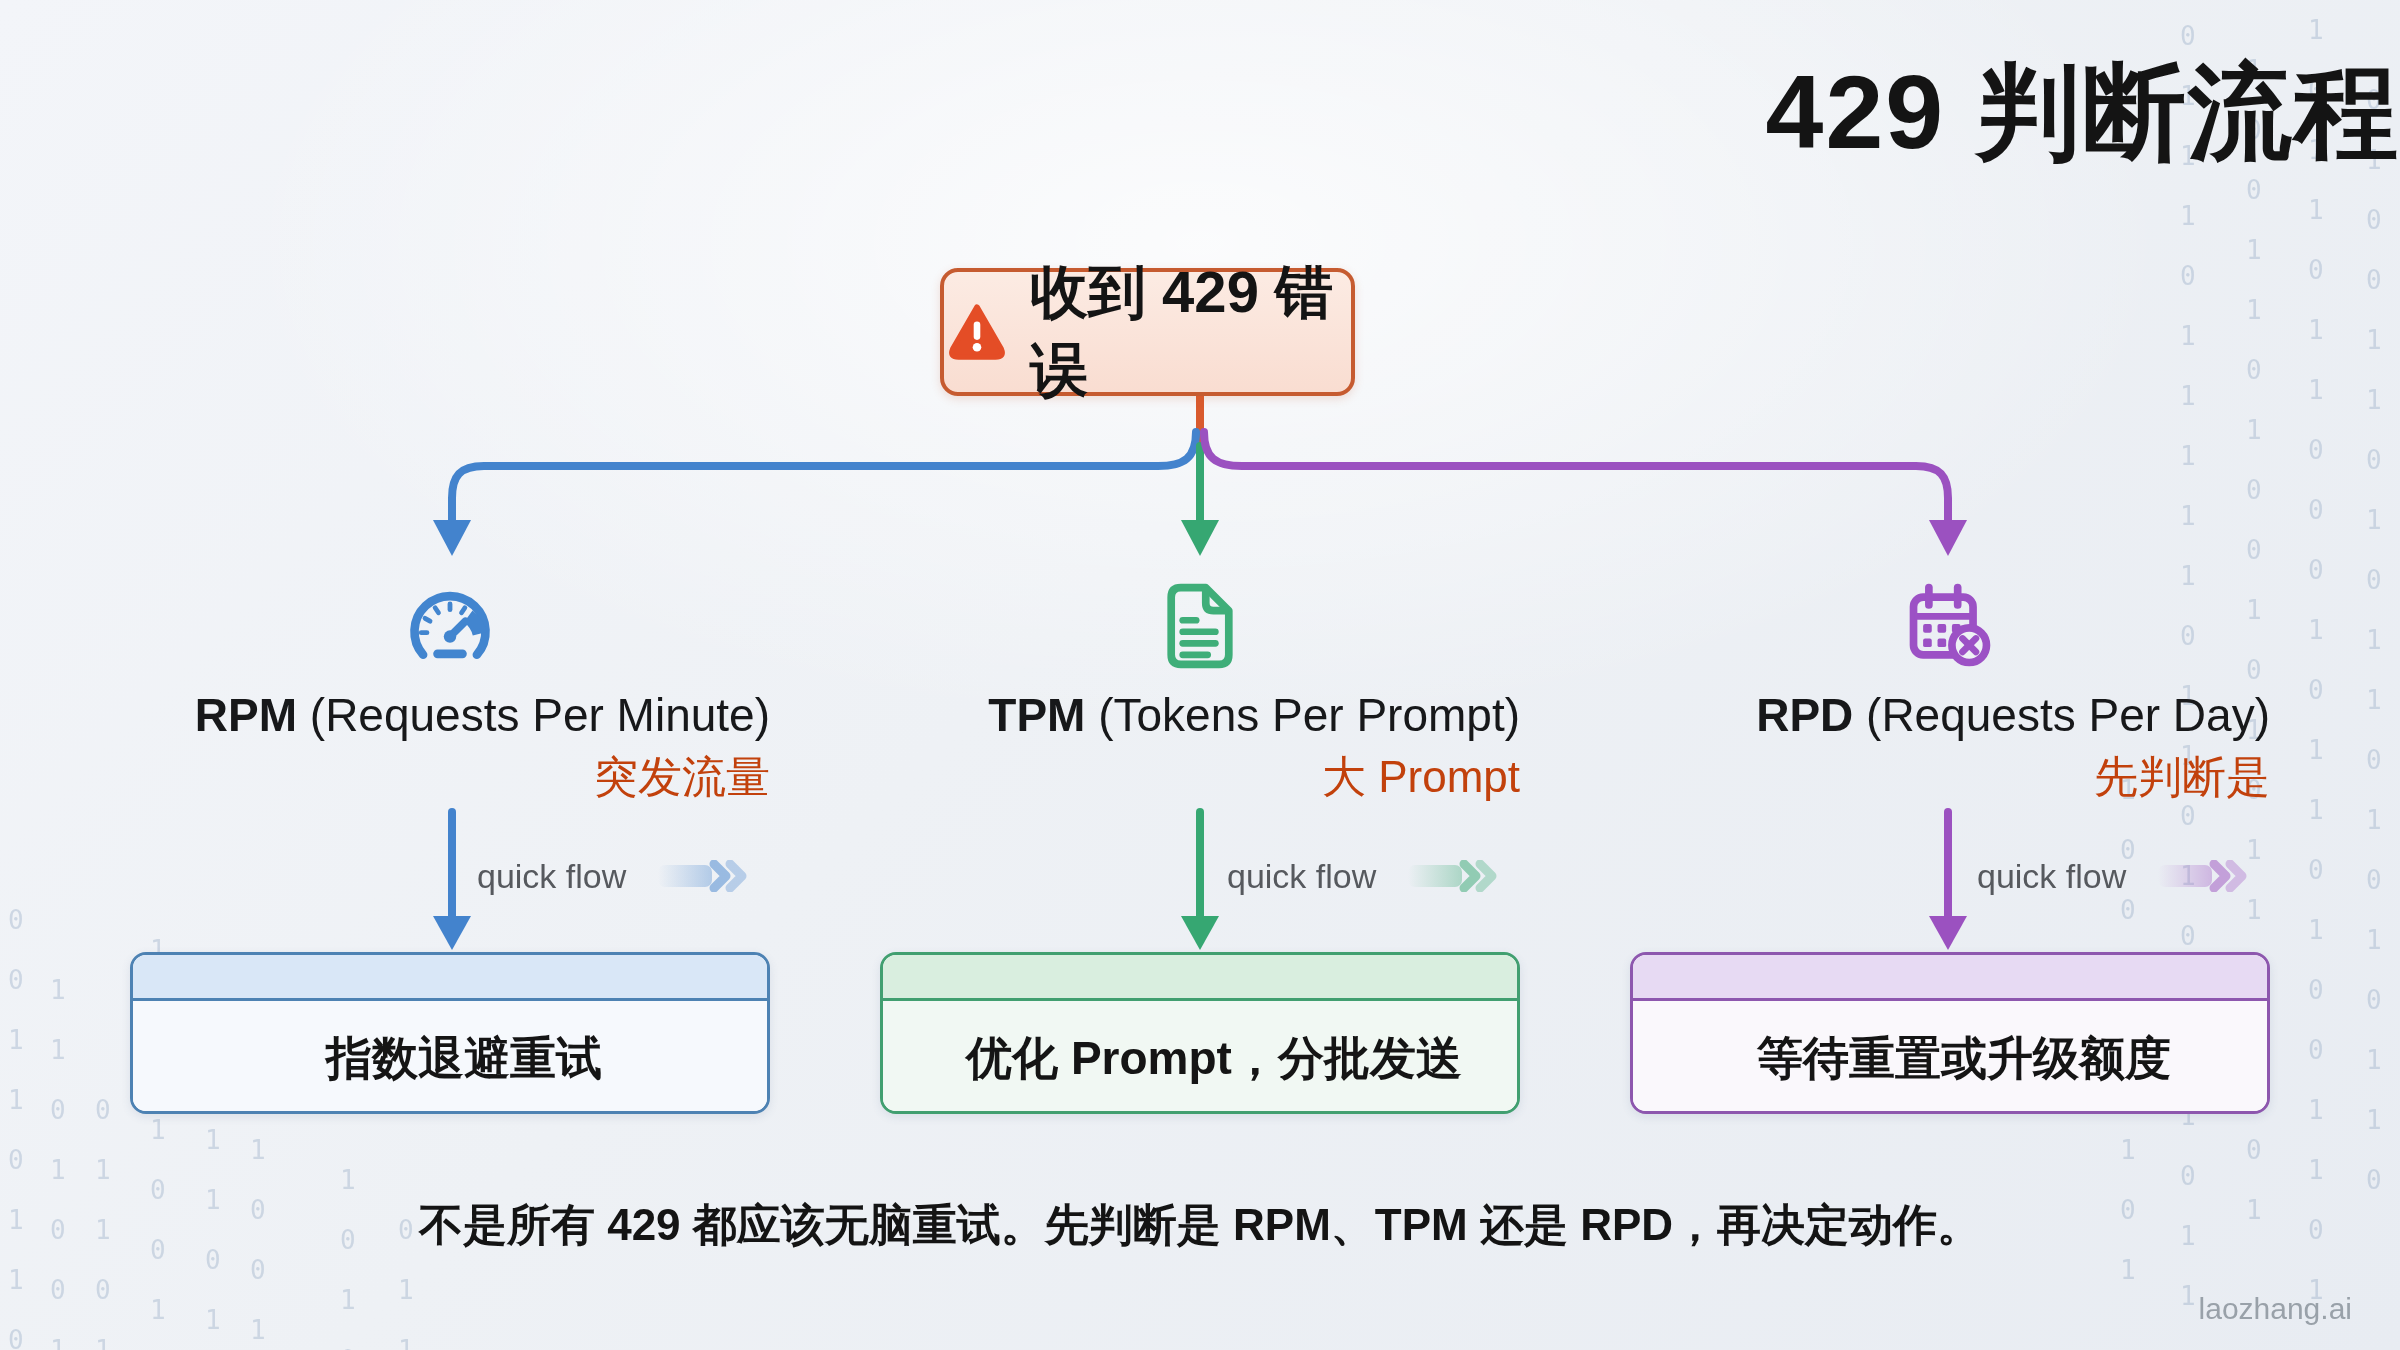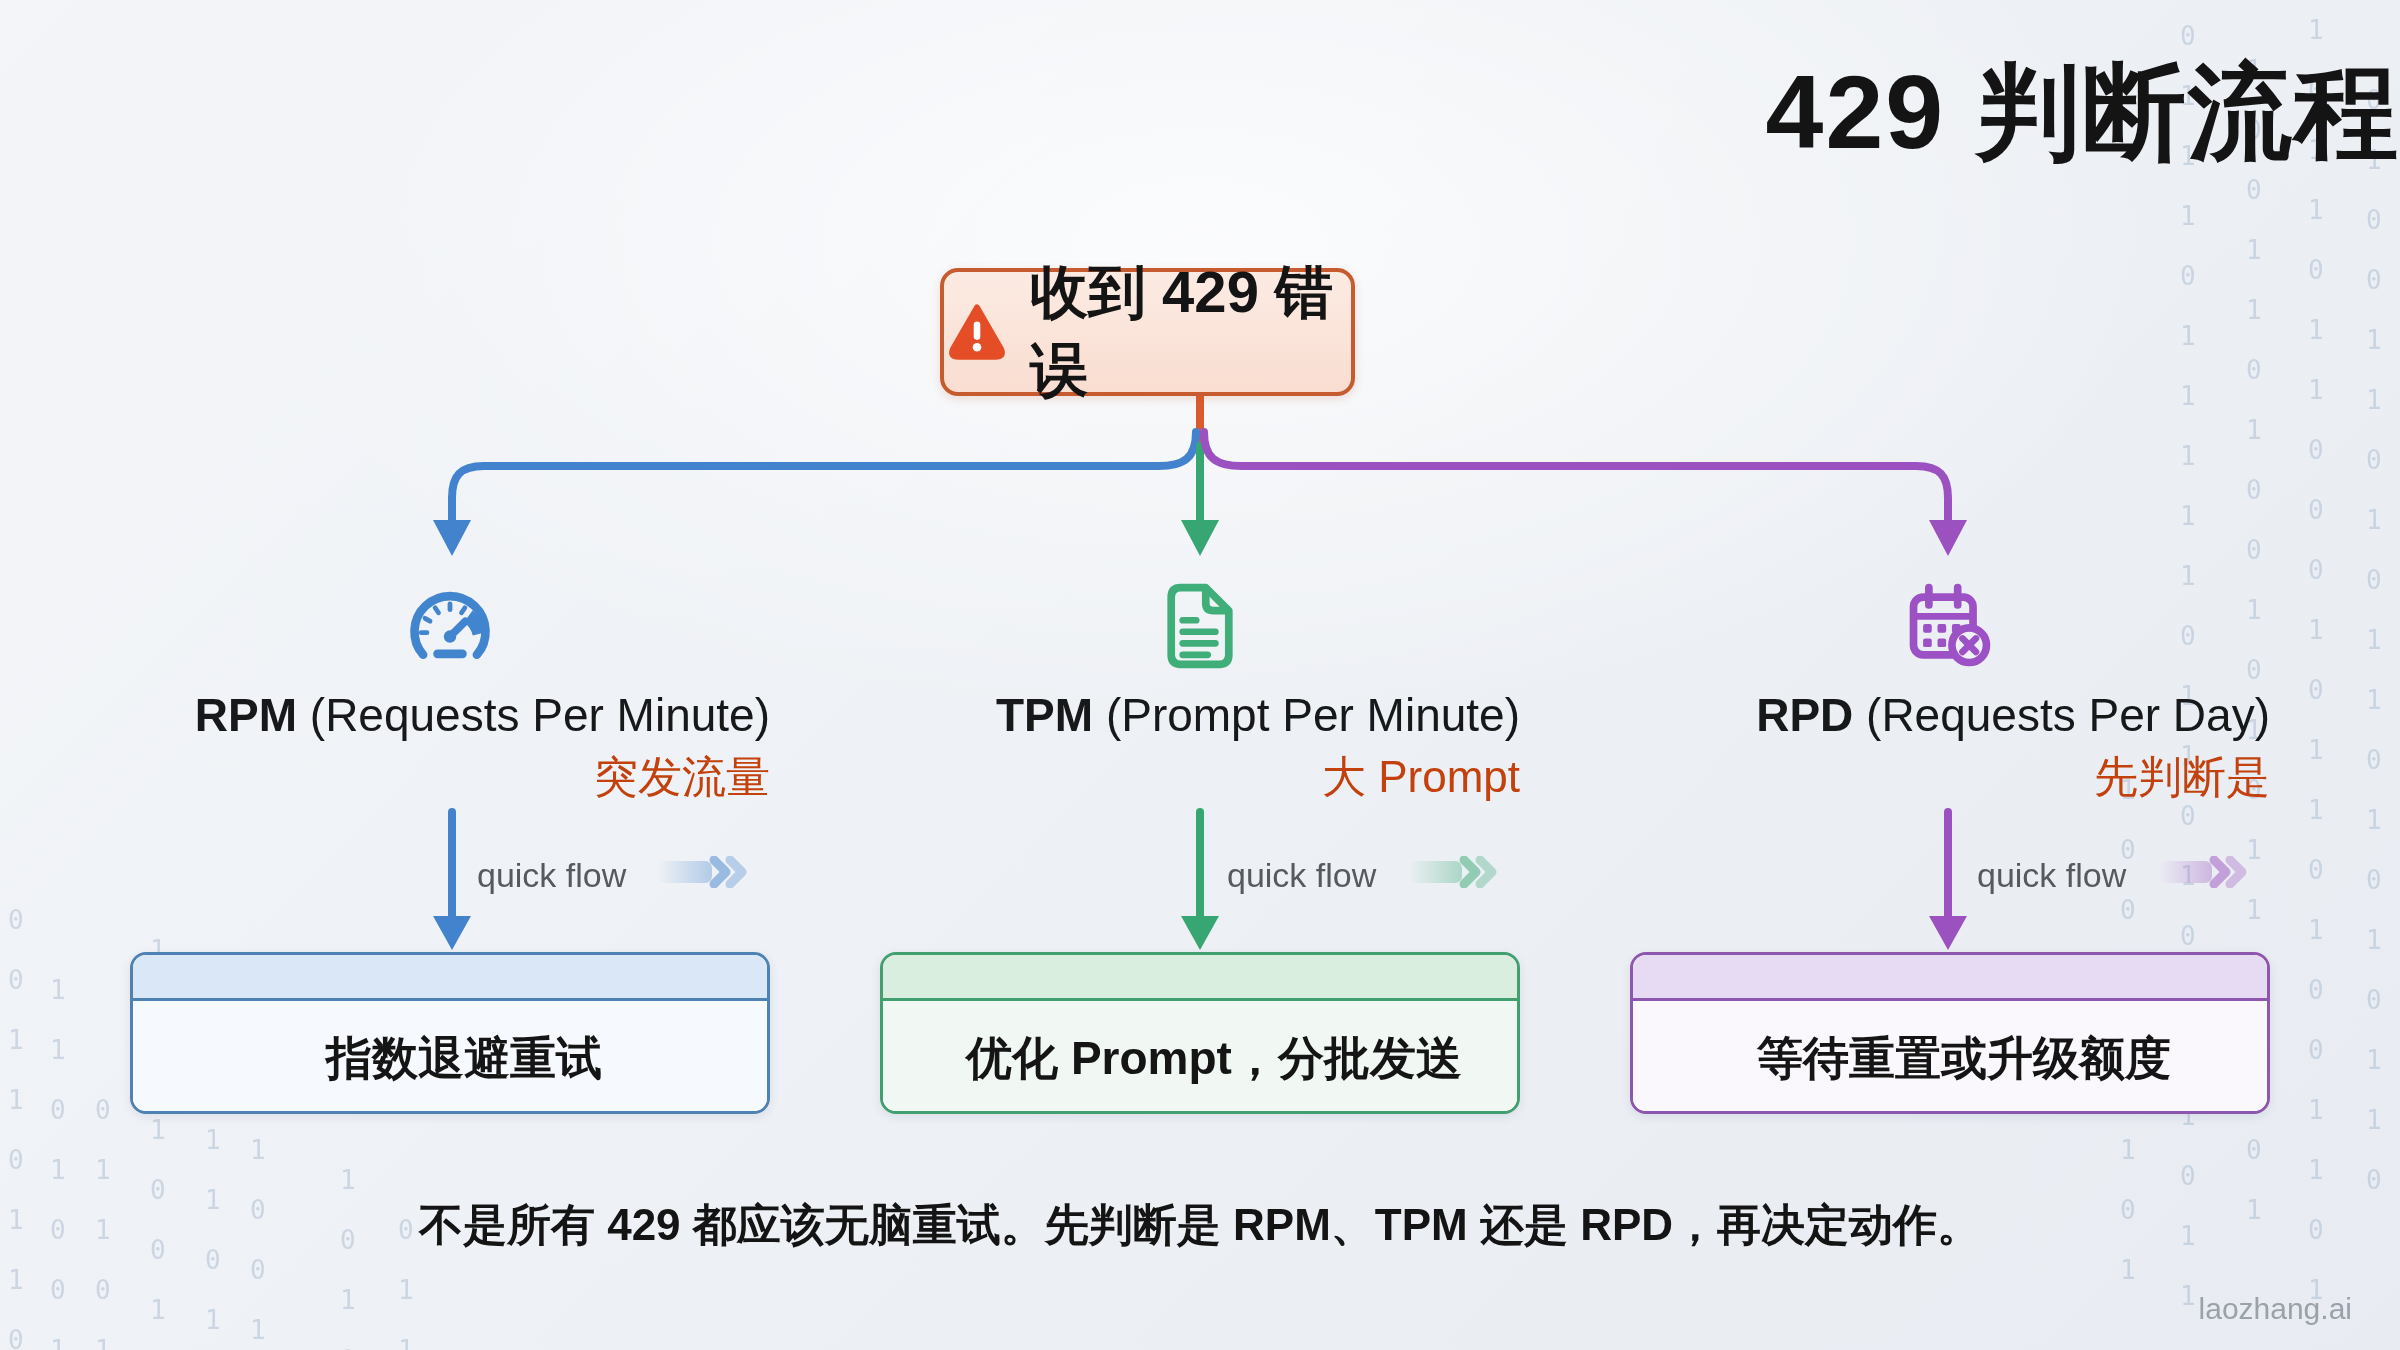--- a/index.html
+++ b/index.html
@@ -34,21 +34,21 @@
   }
   .root-node .label{font-size:58px;font-weight:800;color:#141414;}
   
   .branch-icon{position:absolute;top:578px;width:640px;display:flex;justify-content:center;}
   .branch-text{position:absolute;top:688px;width:640px;text-align:right;}
   .branch-text .line1{font-size:46px;line-height:54px;color:#17181a;}
   .branch-text .line1 b{font-weight:800;}
   .branch-text .line2{font-size:44px;line-height:54px;margin-top:8px;font-weight:500;color:#c2410c;}
   .bx-rpm{left:130px;} .bx-tpm{left:880px;} .bx-rpd{left:1630px;}
   
-  .quick-flow{position:absolute;top:856px;height:40px;display:flex;align-items:flex-start;gap:32px;}
+  .quick-flow{position:absolute;top:856px;height:40px;display:flex;align-items:center;gap:32px;}
   .qf-rpm{left:477px;} .qf-tpm{left:1227px;} .qf-rpd{left:1977px;}
   .quick-flow .qf-text{font-size:34px;color:#56595e;}
   
   .result-box{
     position:absolute;top:952px;width:640px;height:162px;box-sizing:border-box;
     border-radius:16px;overflow:hidden;background:#fff;
     box-shadow:0 3px 10px rgba(70,100,140,.12);
   }
   .result-box .box-header{height:46px;box-sizing:border-box;}
   .result-box .box-body{
@@ -304,21 +304,21 @@
       <line x1="32" y1="44" x2="46" y2="44"></line>
       <line x1="32" y1="56" x2="66" y2="56"></line>
       <line x1="32" y1="68" x2="66" y2="68"></line>
       <line x1="32" y1="80" x2="58" y2="80"></line>
     </g>
   </svg>
 </div>
 <div class="branch-text bx-tpm">
   <div class="line1">
     <b>TPM</b>
-    <span>(Prompt Per Minute)</span>
+    <span>(Tokens Per Prompt)</span>
   </div>
   <div class="line2">大 Prompt</div>
 </div>
 <div class="quick-flow qf-tpm">
   <span class="qf-text">quick flow</span>
   <span style="display:flex;">
     <svg width="92" height="32" viewBox="0 0 92 32">
       <defs>
           <linearGradient id="qf-tpm-g" x1="0" y1="0" x2="1" y2="0">
         <stop offset="0" stop-color="#36a772" stop-opacity="0"></stop>

